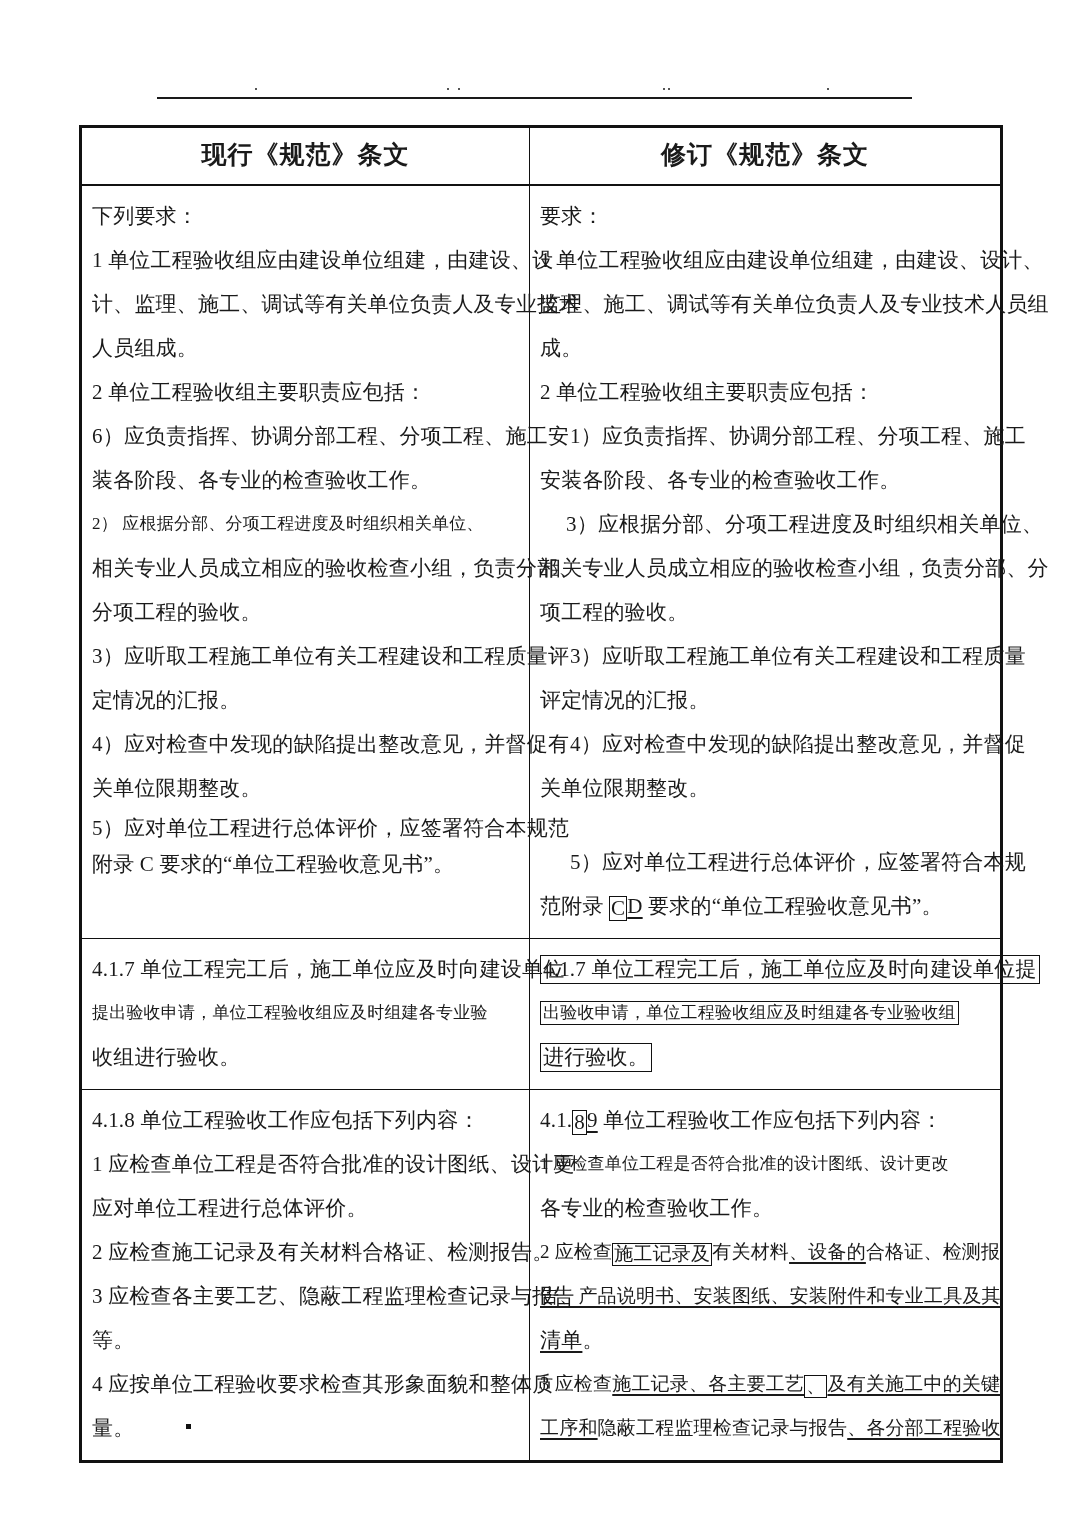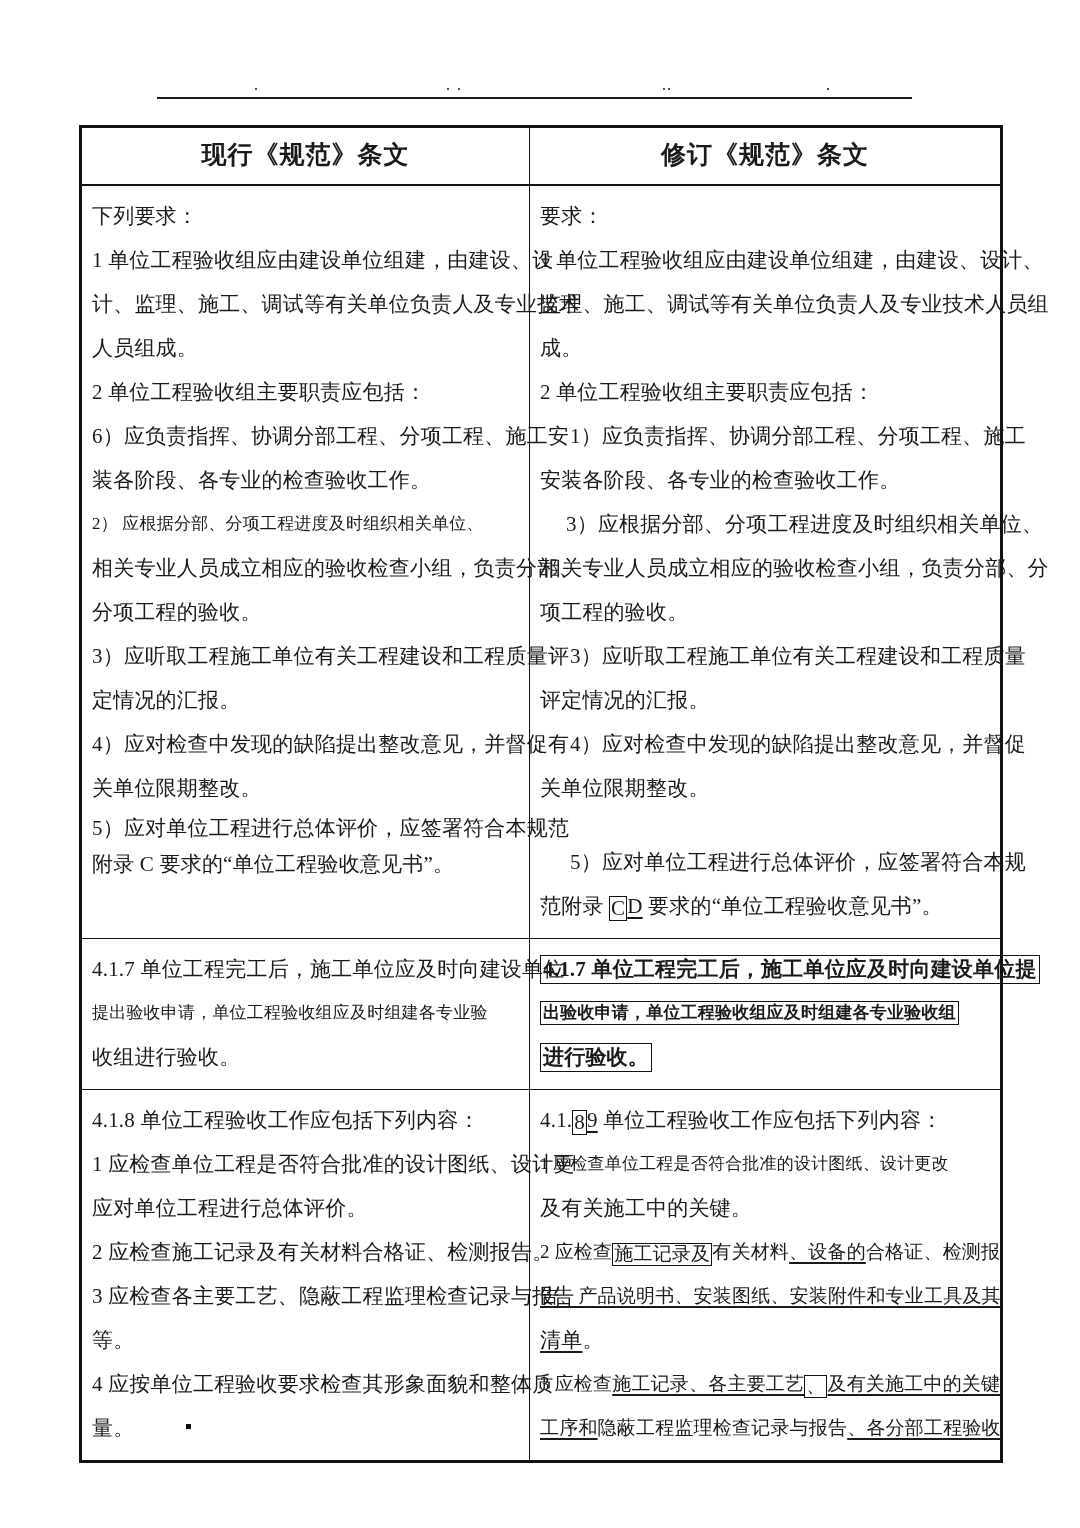--- a/index.html
+++ b/index.html
@@ -115,21 +115,20 @@
     border: 1.5px solid #111;
     padding: 0 1px;
     line-height: 1.08;
     vertical-align: -2px;
   }
   .boxline {
     display: inline-block;
     border: 1.5px solid #111;
     padding: 0px 2px 1px 2px;
     line-height: 1.25;
-    font-weight: bold;
   }
 
   
   .footer-dot {
     position: absolute;
     left: 186px;
     top: 1424px;
     width: 5px;
     height: 5px;
     background: #111;
@@ -239,21 +238,21 @@
           <div class="ln">3 应检查各主要工艺、隐蔽工程监理检查记录与报告</div>
           <div class="ln">等。</div>
           <div class="ln">4 应按单位工程验收要求检查其形象面貌和整体质</div>
           <div class="ln">量。</div>
         </div>
       </td>
       <td>
         <div class="cellbody">
           <div class="ln"><span>4.1.</span><span class="del-box">8</span><span class="ins">9</span><span>   单位工程验收工作应包括下列内容：</span></div>
           <div class="ln sm">1 应检查单位工程是否符合批准的设计图纸、设计更改</div>
-          <div class="ln">及有关施工中的关键。</div>
+          <div class="ln">各专业的检查验收工作。</div>
           <div class="ln xsm"><span>2 应检查</span><span class="del-box">施工记录及</span><span>有关材料</span><span class="ins">、设备的</span><span>合格证、检测报</span></div>
           <div class="ln xsm"><span class="ins">告、产品说明书、安装图纸、安装附件和专业工具及其</span></div>
           <div class="ln"><span class="ins">清单</span><span>。</span></div>
           <div class="ln xsm"><span>3 应检查</span><span class="ins">施工记录、各主要工艺</span><span class="del-box">、</span><span class="ins">及有关施工中的关键</span></div>
           <div class="ln xsm"><span class="ins">工序和</span><span>隐蔽工程监理检查记录与报告</span><span class="ins">、各分部工程验收</span></div>
         </div>
       </td>
     </tr>
 
   </tbody>

